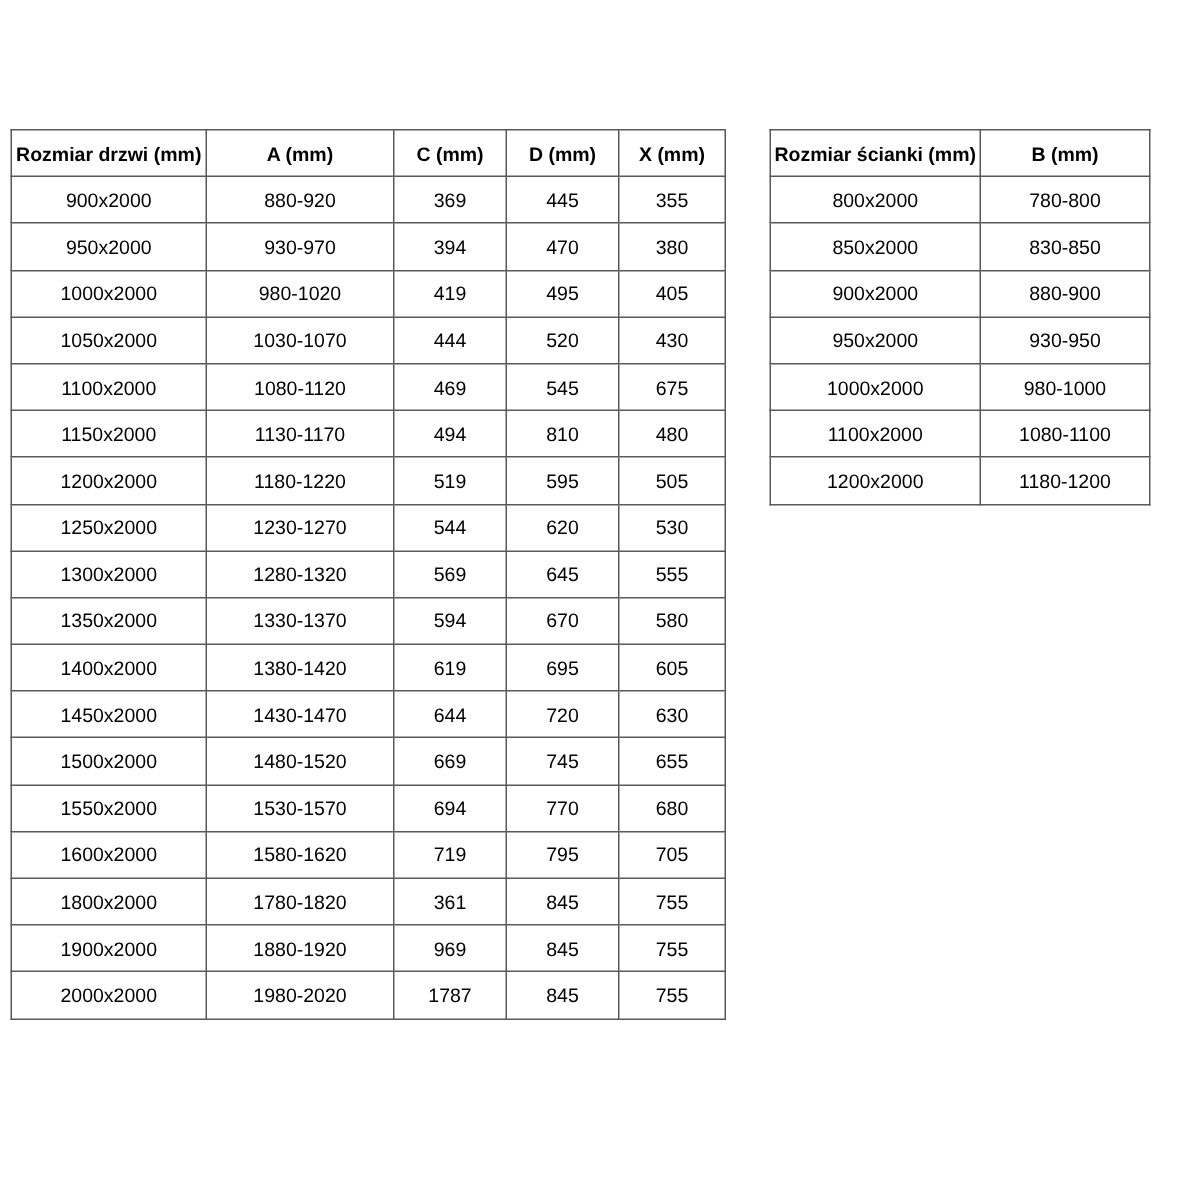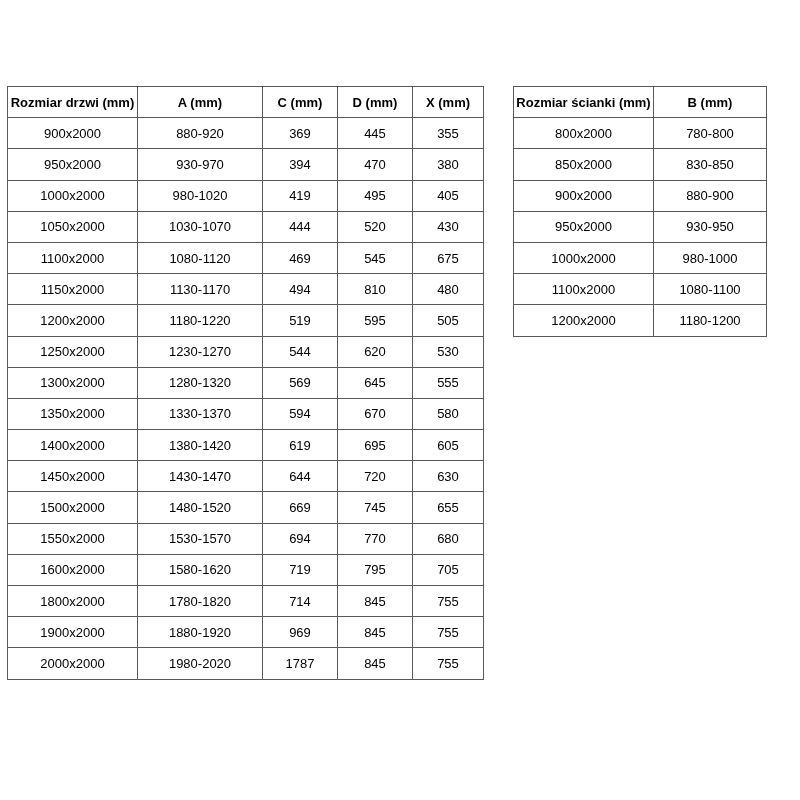--- a/index.html
+++ b/index.html
@@ -171,21 +171,21 @@
         <tr>
           <td>1600x2000</td>
           <td>1580-1620</td>
           <td>719</td>
           <td>795</td>
           <td>705</td>
         </tr>
         <tr>
           <td>1800x2000</td>
           <td>1780-1820</td>
-          <td>714</td>
+          <td>361</td>
           <td>845</td>
           <td>755</td>
         </tr>
         <tr>
           <td>1900x2000</td>
           <td>1880-1920</td>
           <td>969</td>
           <td>845</td>
           <td>755</td>
         </tr>

